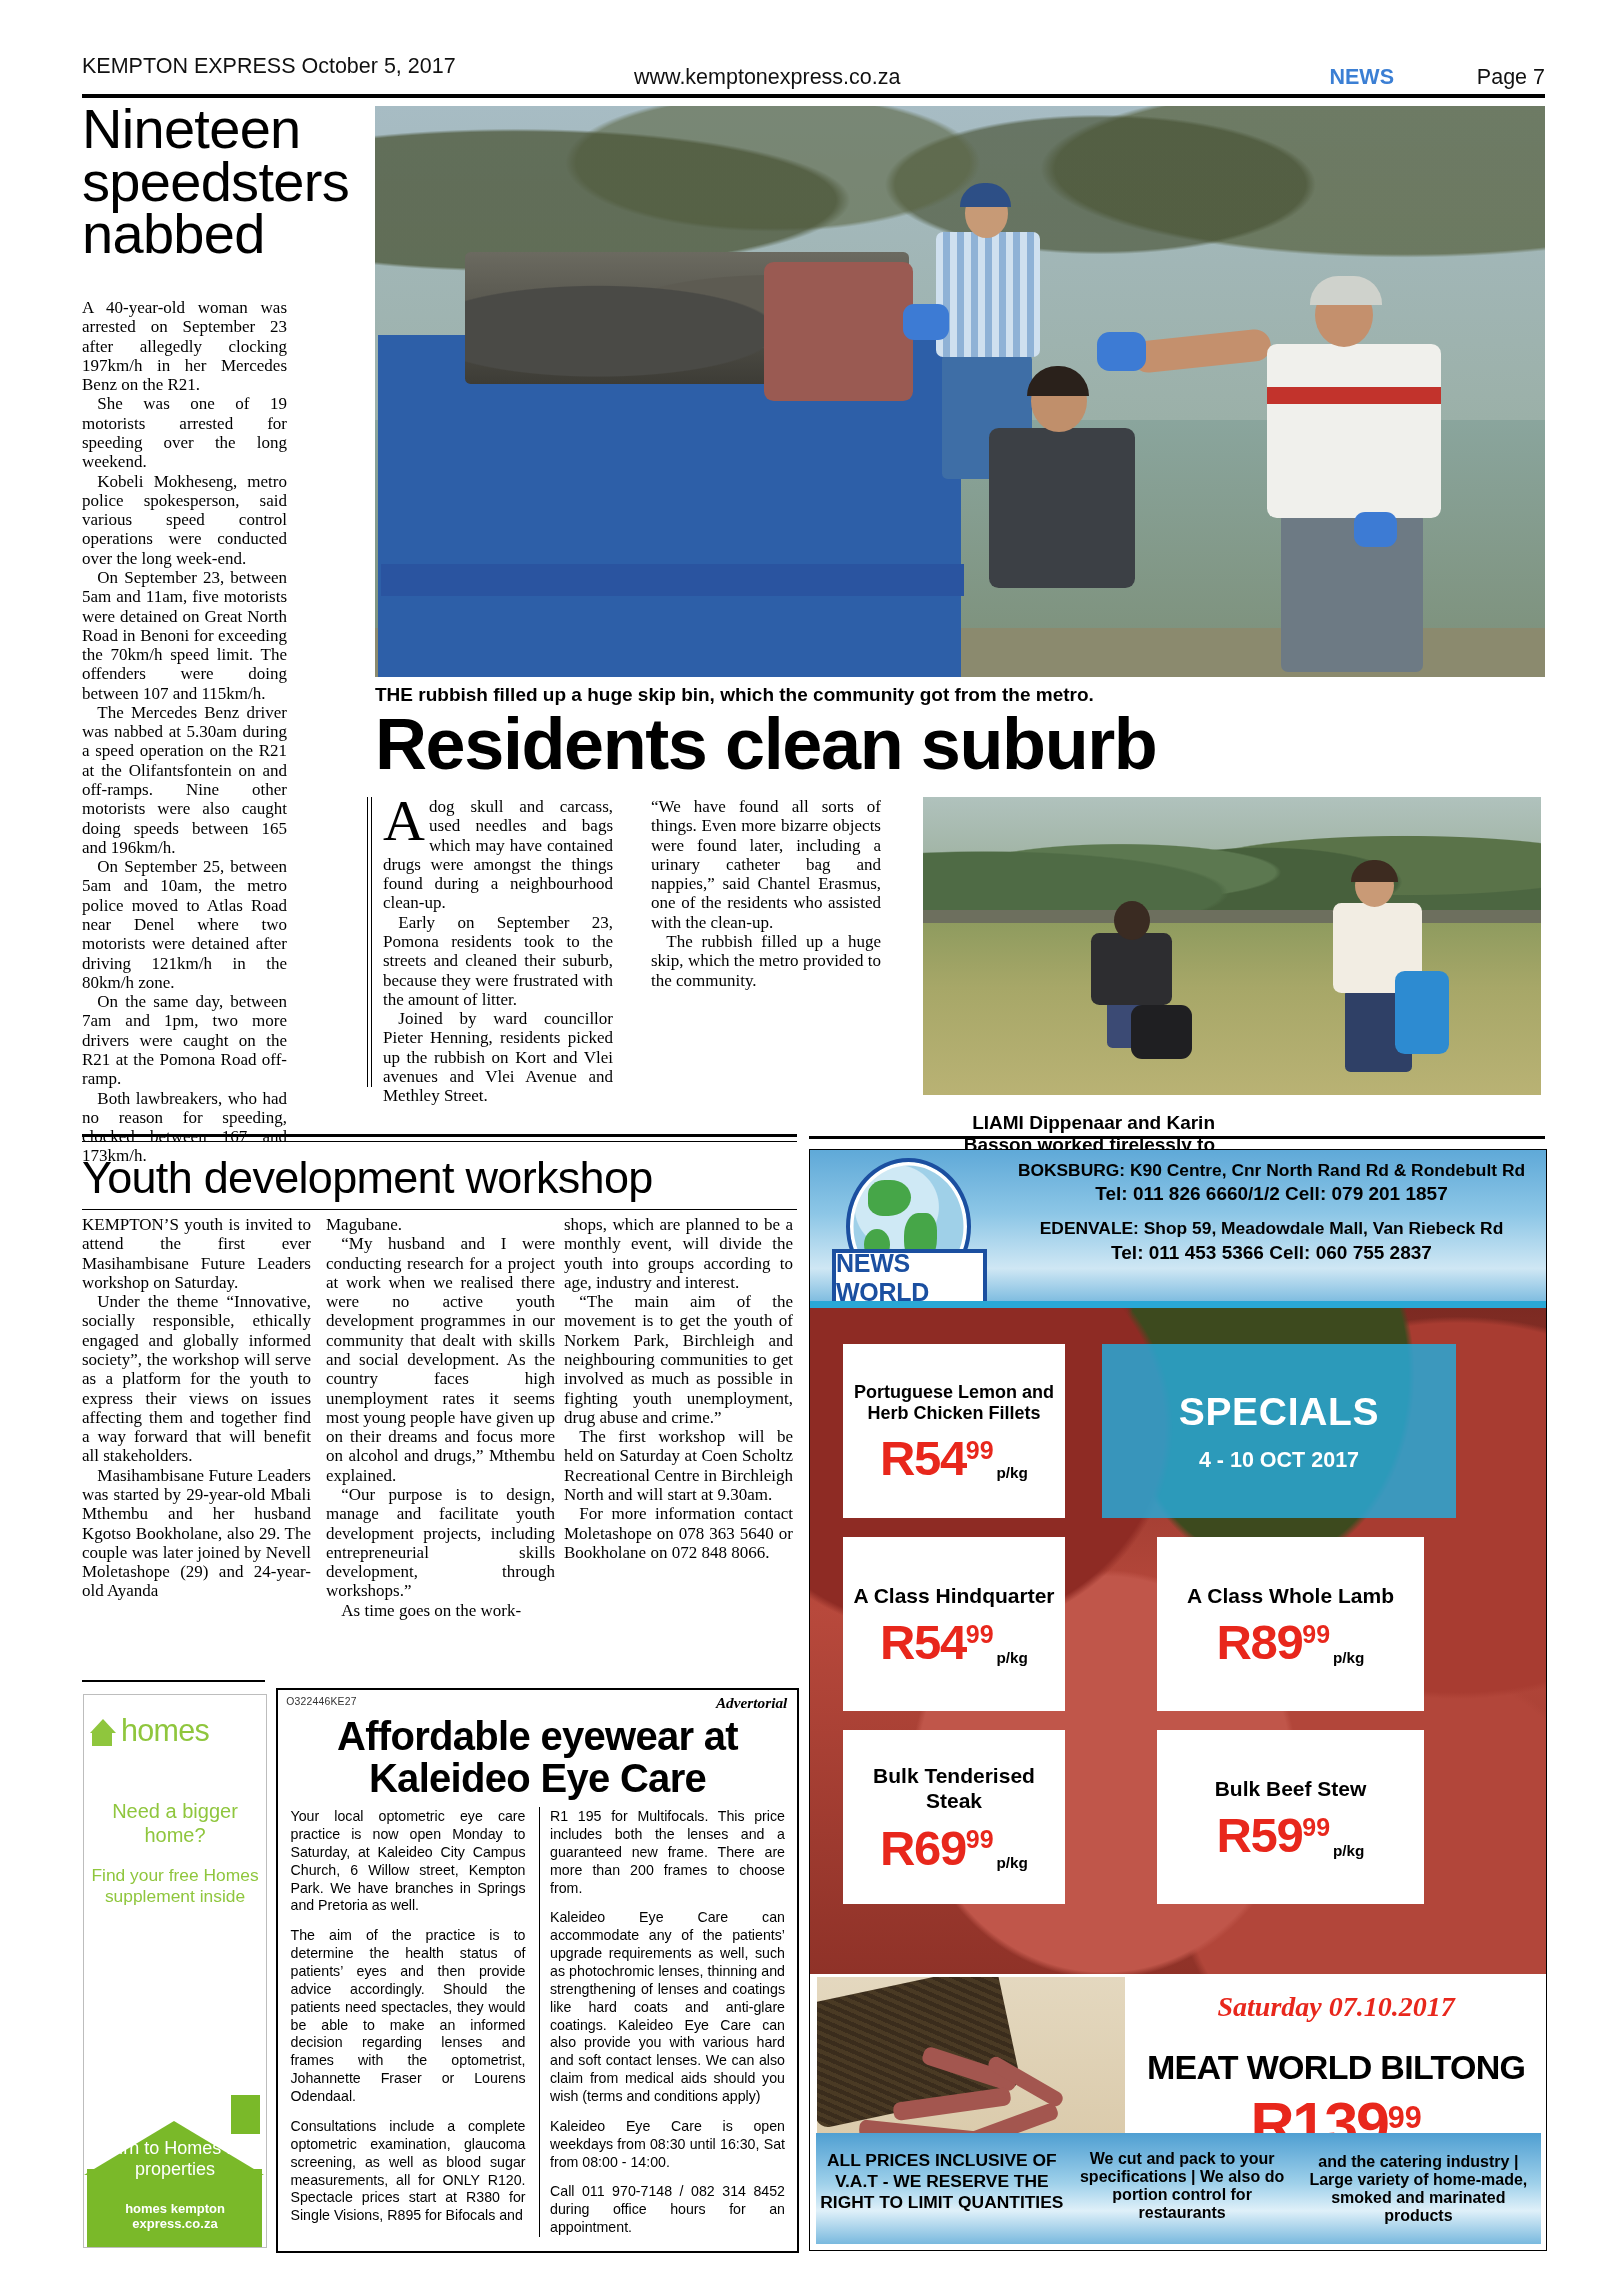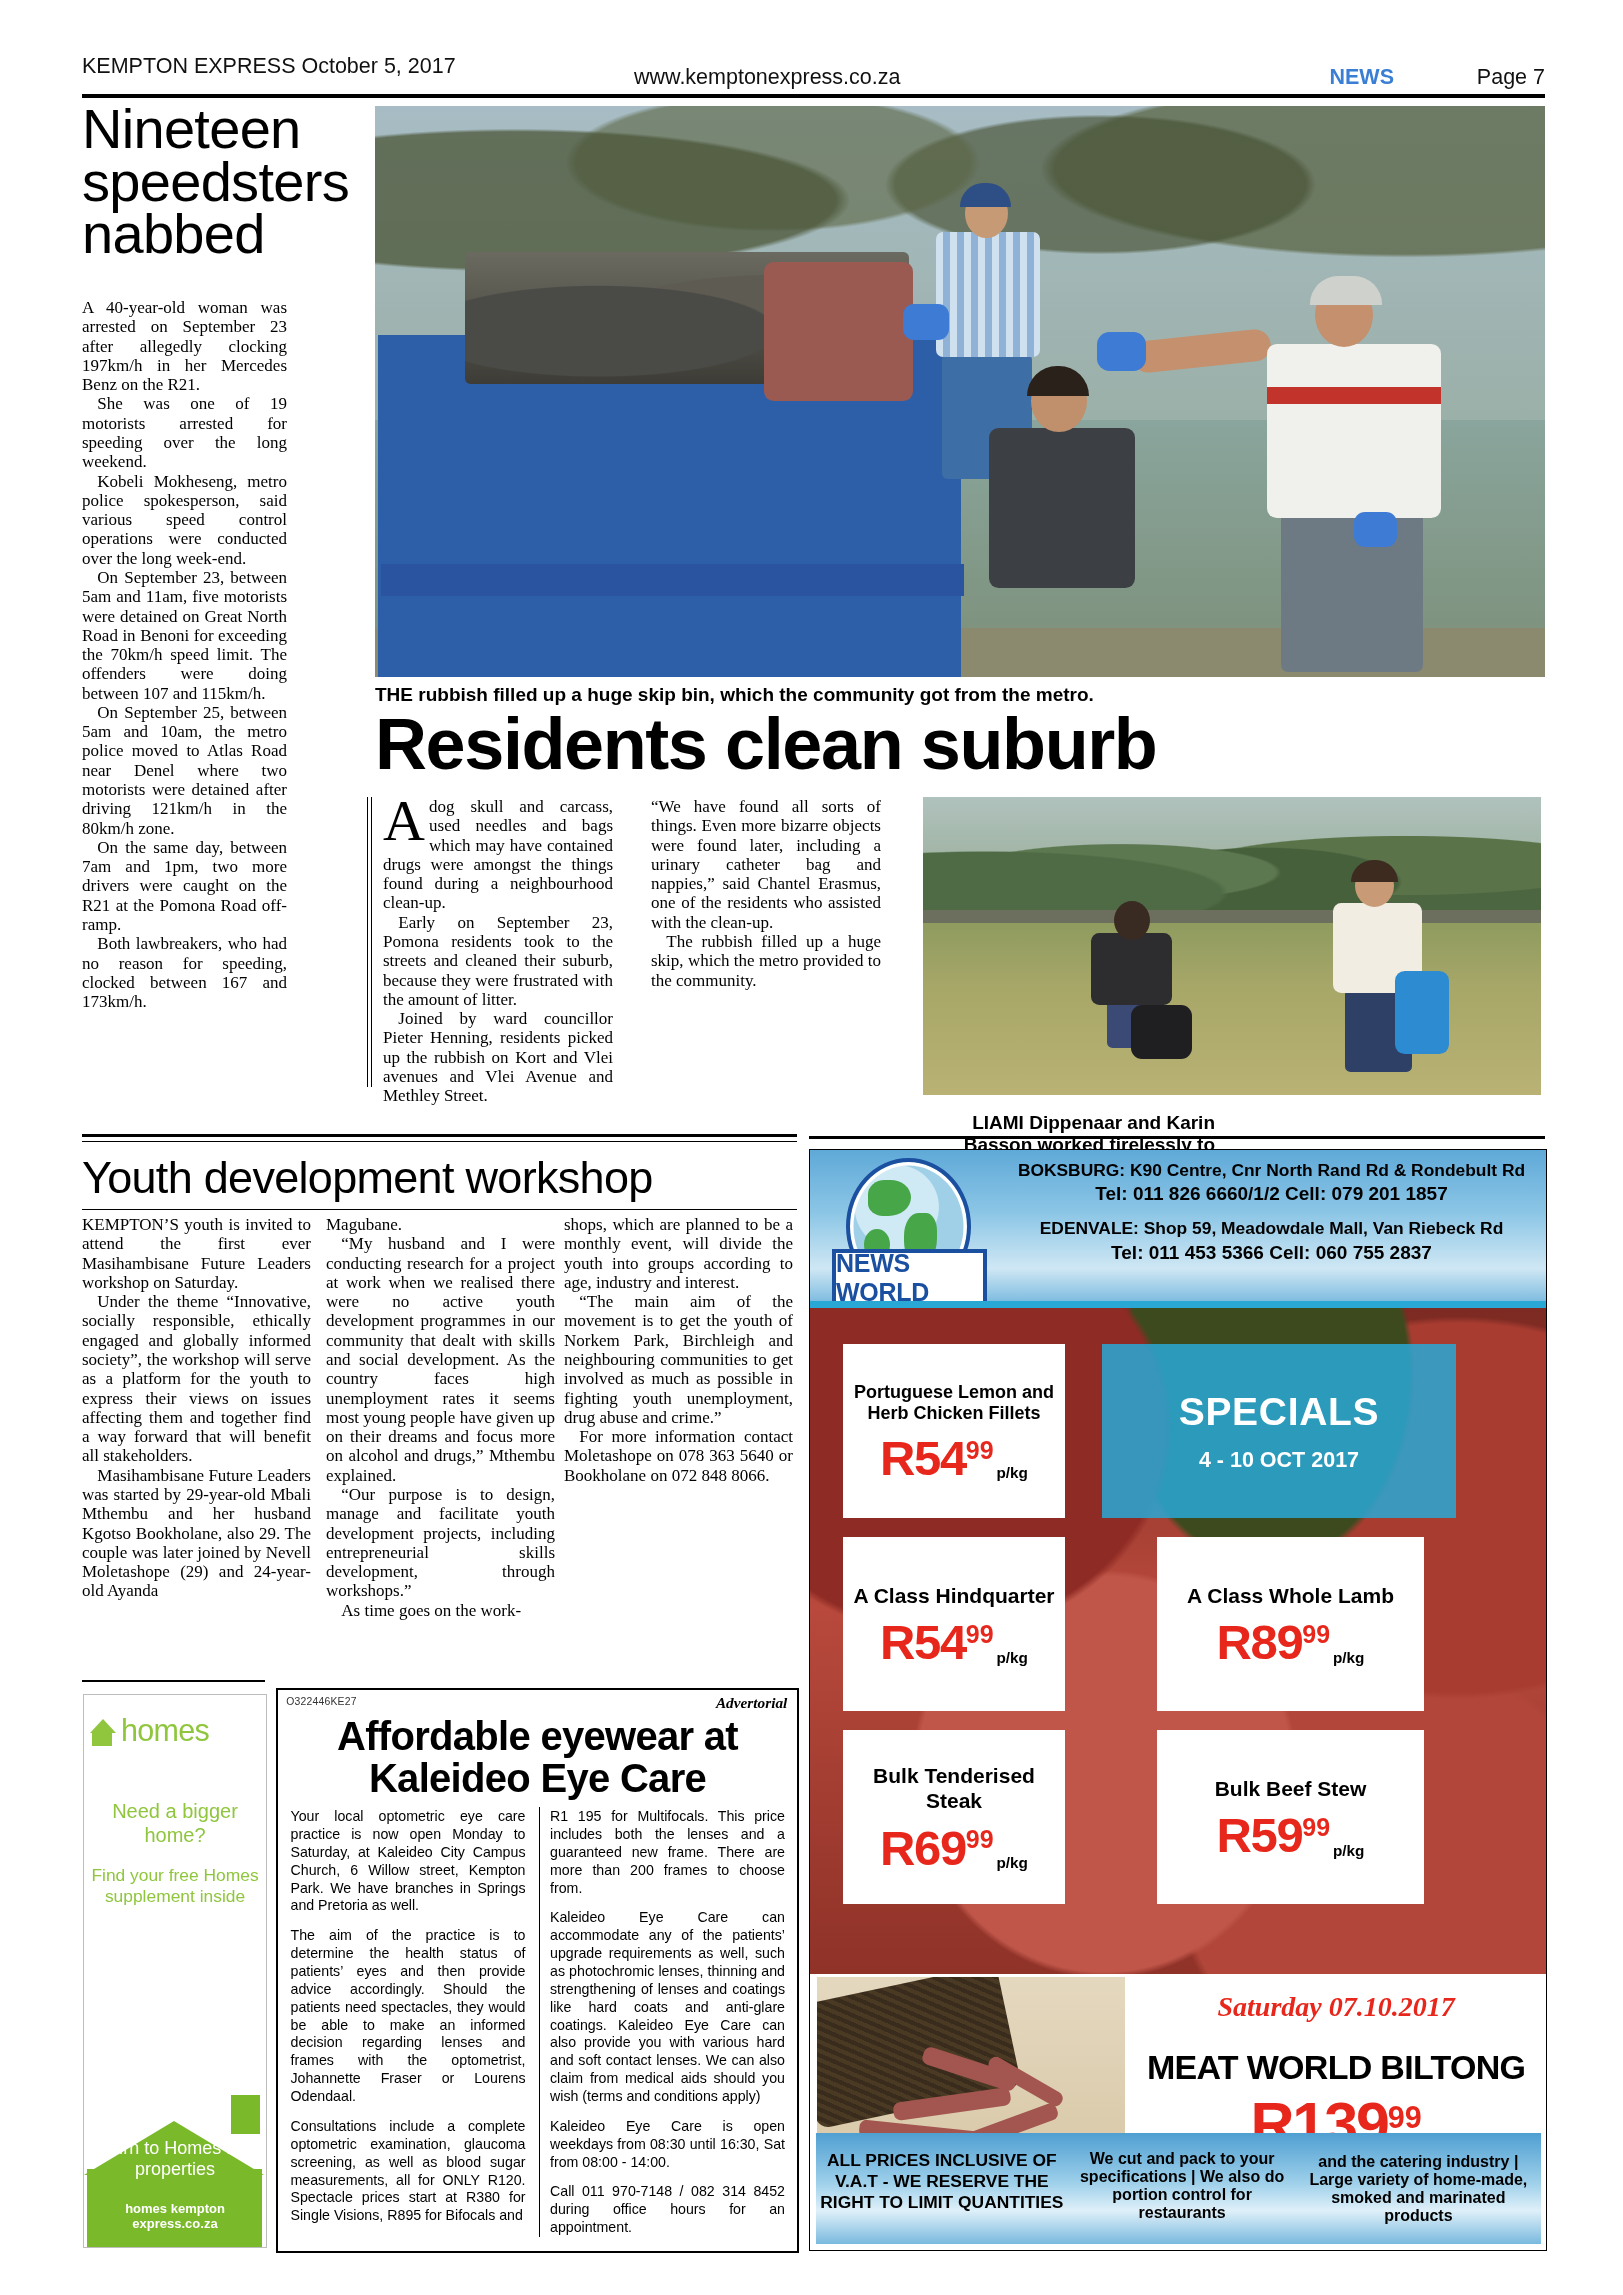--- a/index.html
+++ b/index.html
@@ -275,20 +275,21 @@
     <span class="mh-page">Page 7</span>
   </div>
   <div class="mh-rule"></div>
 
   <div class="story-head">Nineteen speedsters nabbed</div>
   <div class="col-left bodytext">
     <p class="first">A 40-year-old woman was arrested on September 23 after allegedly clocking 197km/h in her Mercedes Benz on the R21.</p>
     <p>She was one of 19 motorists arrested for speeding over the long weekend.</p>
     <p>Kobeli Mokheseng, metro police spokesperson, said various speed control operations were conducted over the long week-end.</p>
     <p>On September 23, between 5am and 11am, five motorists were detained on Great North Road in Benoni for exceeding the 70km/h speed limit. The offenders were doing between 107 and 115km/h.</p>
+    <p>The Mercedes Benz driver was nabbed at 5.30am during a speed operation on the R21 at the Olifantsfontein on and off-ramps. Nine other motorists were also caught doing speeds between 165 and 196km/h.</p>
     <p>On September 25, between 5am and 10am, the metro police moved to Atlas Road near Denel where two motorists were detained after driving 121km/h in the 80km/h zone.</p>
     <p>On the same day, between 7am and 1pm, two more drivers were caught on the R21 at the Pomona Road off-ramp.</p>
     <p>Both lawbreakers, who had no reason for speeding, clocked between 167 and 173km/h.</p>
   </div>
 
   <div class="photo1">
     <div class="ph-sky"></div>
     <div class="ph-trees"></div>
     <div class="ph-ground"></div>
     <div class="ph-skip">
@@ -369,20 +370,21 @@
   </div>
   <div class="y-col b bodytext">
     <p class="first">Magubane.</p>
     <p>“My husband and I were conducting research for a project at work when we realised there were no active youth development programmes in our community that dealt with skills and social development. As the country faces high unemployment rates it seems most young people have given up on their dreams and focus more on alcohol and drugs,” Mthembu explained.</p>
     <p>“Our purpose is to design, manage and facilitate youth development projects, including entrepreneurial skills development, through workshops.”</p>
     <p>As time goes on the work-</p>
   </div>
   <div class="y-col c bodytext">
     <p class="first">shops, which are planned to be a monthly event, will divide the youth into groups according to age, industry and interest.</p>
     <p>“The main aim of the movement is to get the youth of Norkem Park, Birchleigh and neighbouring communities to get involved as much as possible in fighting youth unemployment, drug abuse and crime.”</p>
+    <p>The first workshop will be held on Saturday at Coen Scholtz Recreational Centre in Birchleigh North and will start at 9.30am.</p>
     <p>For more information contact Moletashope on 078 363 5640 or Bookholane on 072 848 8066.</p>
   </div>
 
   <div class="rule" style="left:82px;top:1680px;width:183px;height:2.1px;"></div>
   <div class="homes-ad">
     <div class="homes-roof"></div>
     <div class="homes-box"></div>
     <div class="homes-logo" style="left:37px;">homes</div>
     <div class="homes-t1">Need a bigger home?</div>
     <div class="homes-t2">Find your free Homes supplement inside</div>

